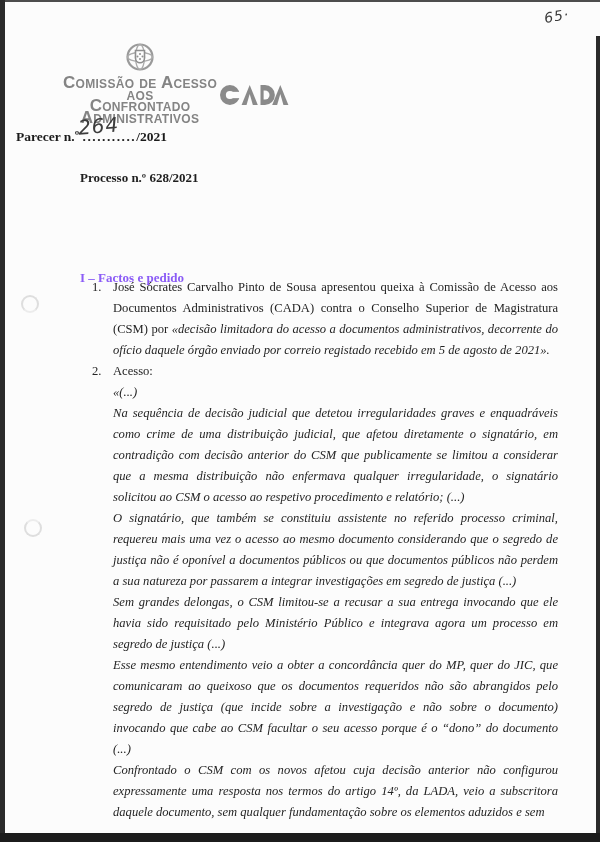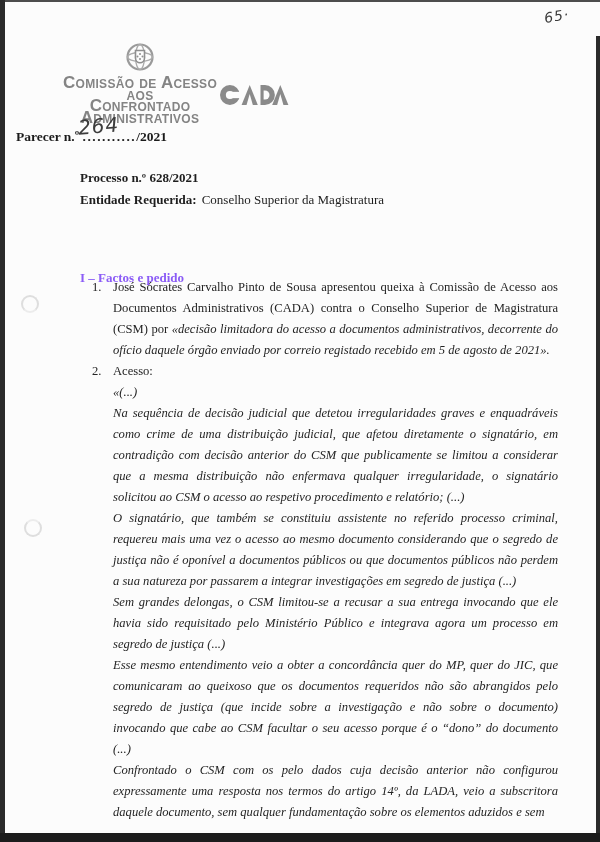--- a/index.html
+++ b/index.html
@@ -103,23 +103,20 @@
       <span>Parecer n.º</span>
       <span class="dots">...........</span><span>/2021</span>
       <span class="hand hand-parecer">264</span>
     </span>
   </div>
 
   <div class="meta">
     <div>
       <span class="lbl">Processo n.º 628/2021</span>
     </div>
-    <div>
-      <span class="lbl">Entidade Requerida:</span><span>Conselho Superior da Magistratura</span>
-    </div>
   </div>
 
   <div class="heading">I – Factos e pedido</div>
 
   <div class="bodytext">
 
     <div class="li">
       <span class="num">1.</span>
       <p><span>José Sócrates Carvalho Pinto de Sousa apresentou queixa à Comissão de Acesso aos Documentos Administrativos (CADA) contra o Conselho Superior de Magistratura (CSM) por </span><em>«decisão limitadora do acesso a documentos administrativos, decorrente do ofício daquele órgão enviado por correio registado recebido em 5 de agosto de 2021».</em></p>
     </div>
@@ -128,18 +125,18 @@
       <span class="num">2.</span>
       <p>Acesso:</p>
     </div>
 
     <div class="quotes">
       <p class="q-open">«(...)</p>
       <p>Na sequência de decisão judicial que detetou irregularidades graves e enquadráveis como crime de uma distribuição judicial, que afetou diretamente o signatário, em contradição com decisão anterior do CSM que publicamente se limitou a considerar que a mesma distribuição não enfermava qualquer irregularidade, o signatário solicitou ao CSM o acesso ao respetivo procedimento e relatório; (...)</p>
       <p>O signatário, que também se constituiu assistente no referido processo criminal, requereu mais uma vez o acesso ao mesmo documento considerando que o segredo de justiça não é oponível a documentos públicos ou que documentos públicos não perdem a sua natureza por passarem a integrar investigações em segredo de justiça (...)</p>
       <p>Sem grandes delongas, o CSM limitou-se a recusar a sua entrega invocando que ele havia sido requisitado pelo Ministério Público e integrava agora um processo em segredo de justiça (...)</p>
       <p>Esse mesmo entendimento veio a obter a concordância quer do MP, quer do JIC, que comunicaram ao queixoso que os documentos requeridos não são abrangidos pelo segredo de justiça (que incide sobre a investigação e não sobre o documento) invocando que cabe ao CSM facultar o seu acesso porque é o “dono” do documento (...)</p>
-      <p>Confrontado o CSM com os pelo dados cuja decisão anterior não configurou expressamente uma resposta nos termos do artigo 14º, da LADA, veio a subscritora daquele documento, sem qualquer fundamentação sobre os elementos aduzidos e sem</p>
+      <p>Confrontado o CSM com os novos afetou cuja decisão anterior não configurou expressamente uma resposta nos termos do artigo 14º, da LADA, veio a subscritora daquele documento, sem qualquer fundamentação sobre os elementos aduzidos e sem</p>
     </div>
 
   </div>
 
 </div>
 
 </body></html>

